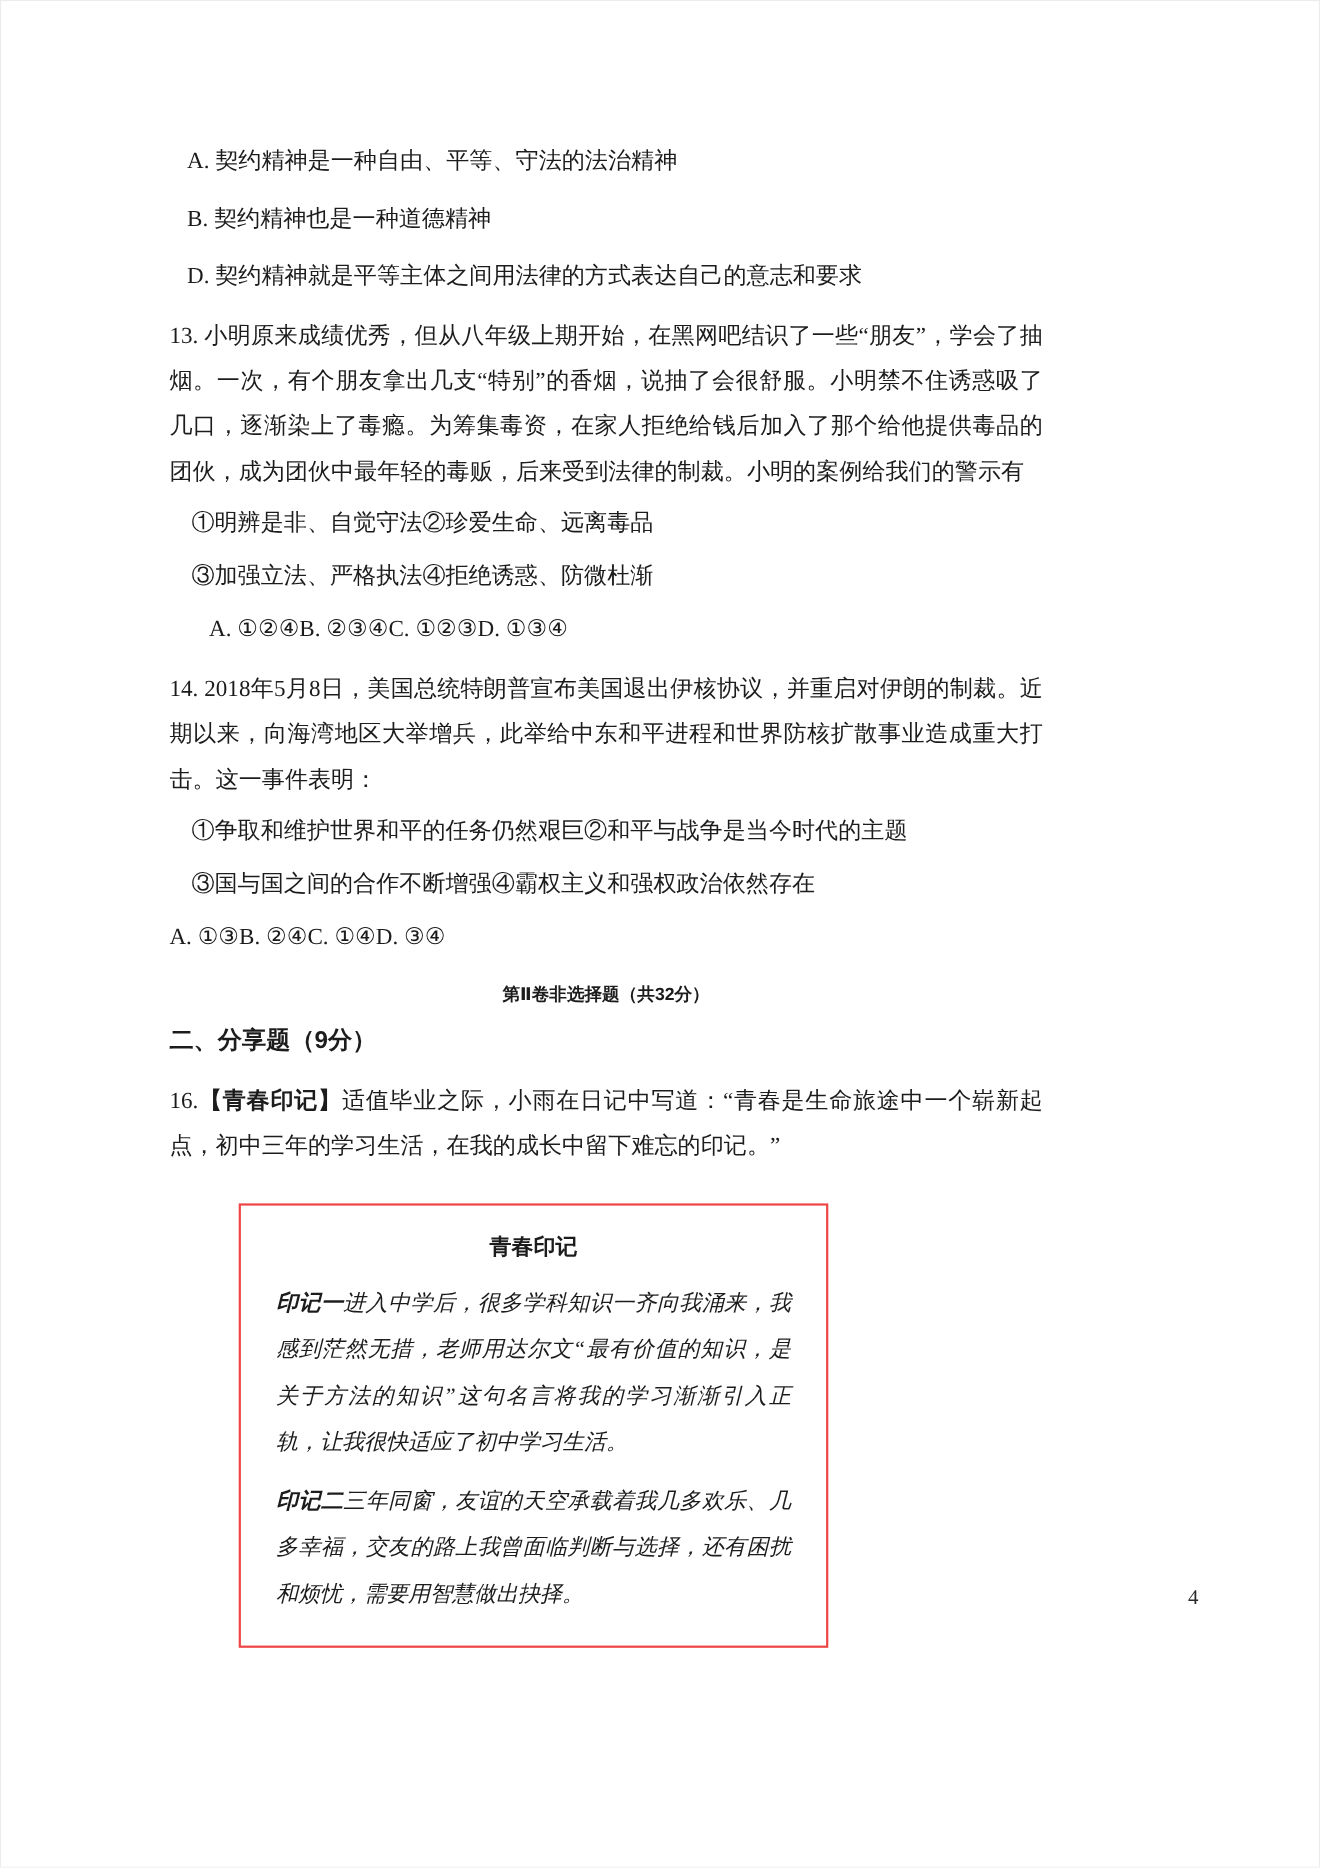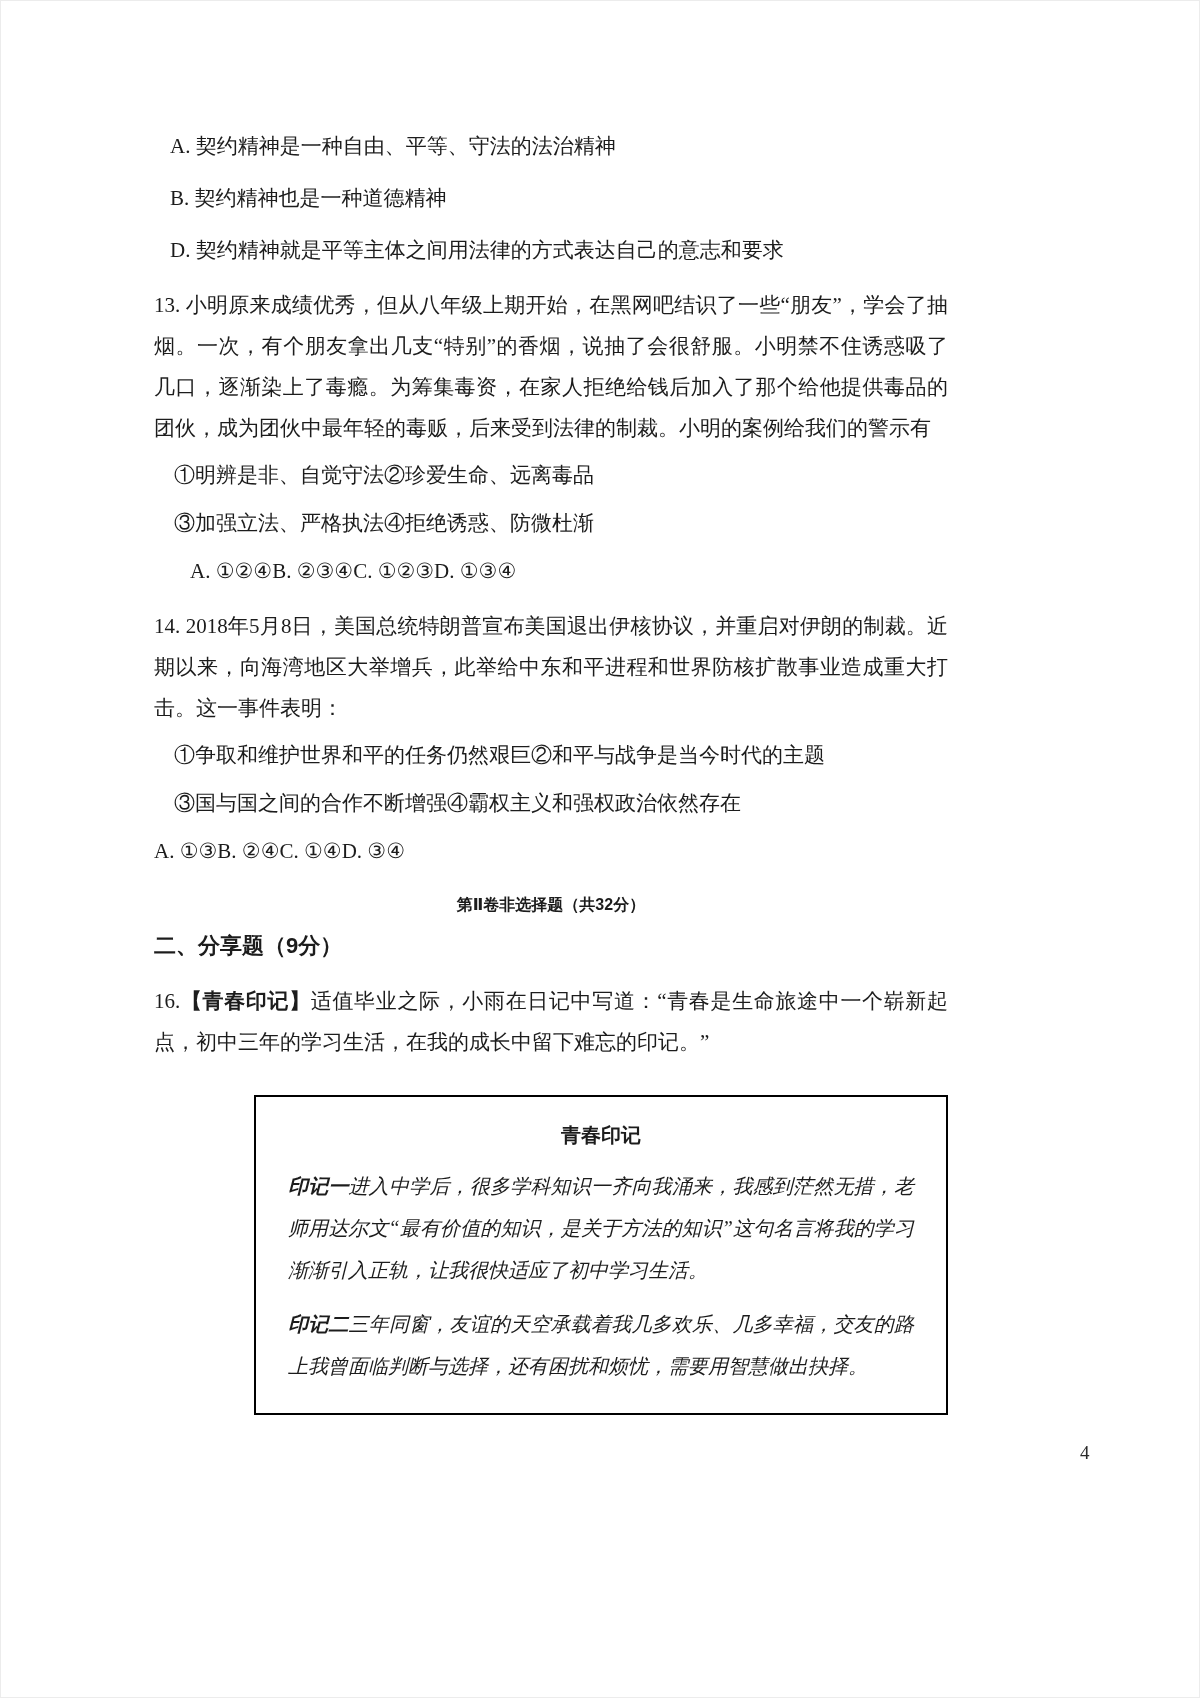--- a/index.html
+++ b/index.html
@@ -64,23 +64,23 @@
     font-size: 22px;
     margin-bottom: 14px;
     font-family: "Liberation Sans", "DejaVu Sans", sans-serif;
   }
   .bold-inline {
     font-weight: bold;
     font-family: "Liberation Sans", "DejaVu Sans", sans-serif;
   }
   .diary-box {
     margin-top: 32px;
-    margin-left: 100px;
-    width: 694px;
-    border: 2px solid #000000;
+    margin-left: 63px;
+    width: 536px;
+    border: 2px solid #ef4444;
     padding: 20px 32px 26px 32px;
     background: #ffffff;
   }
   .diary-title {
     text-align: center;
     font-weight: bold;
     font-size: 20px;
     line-height: 36px;
     margin-bottom: 12px;
     font-family: "Liberation Sans", "DejaVu Sans", sans-serif;

